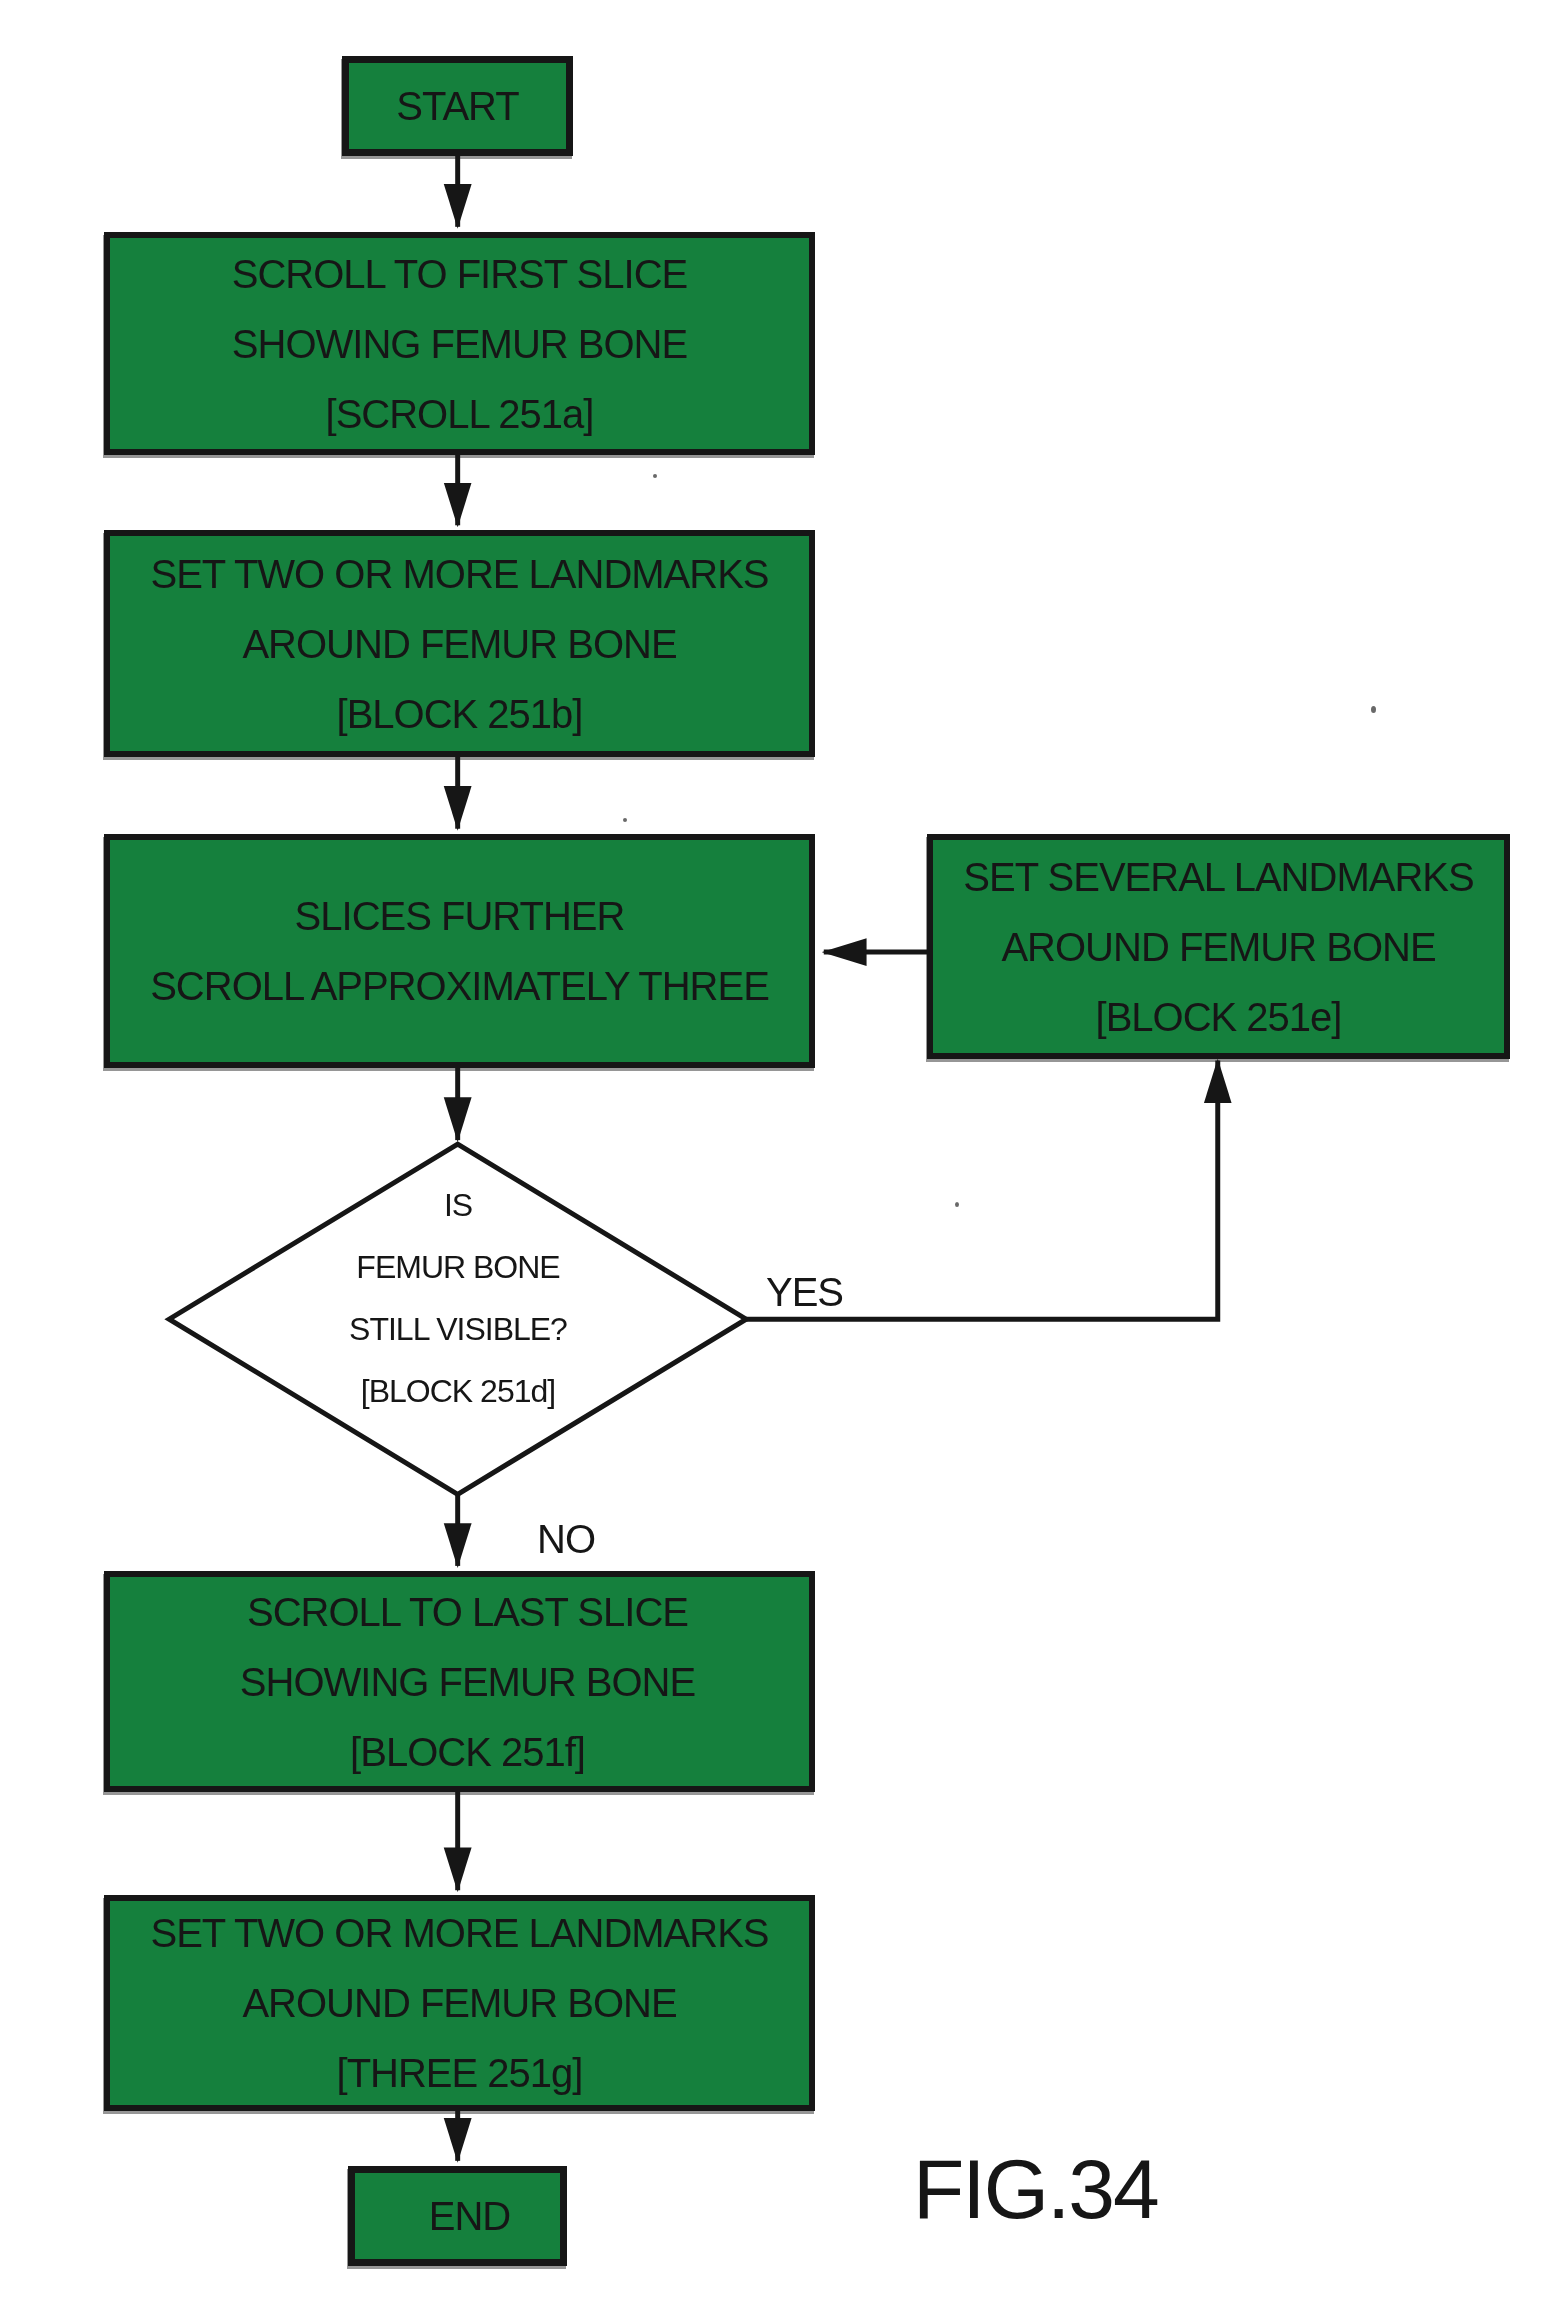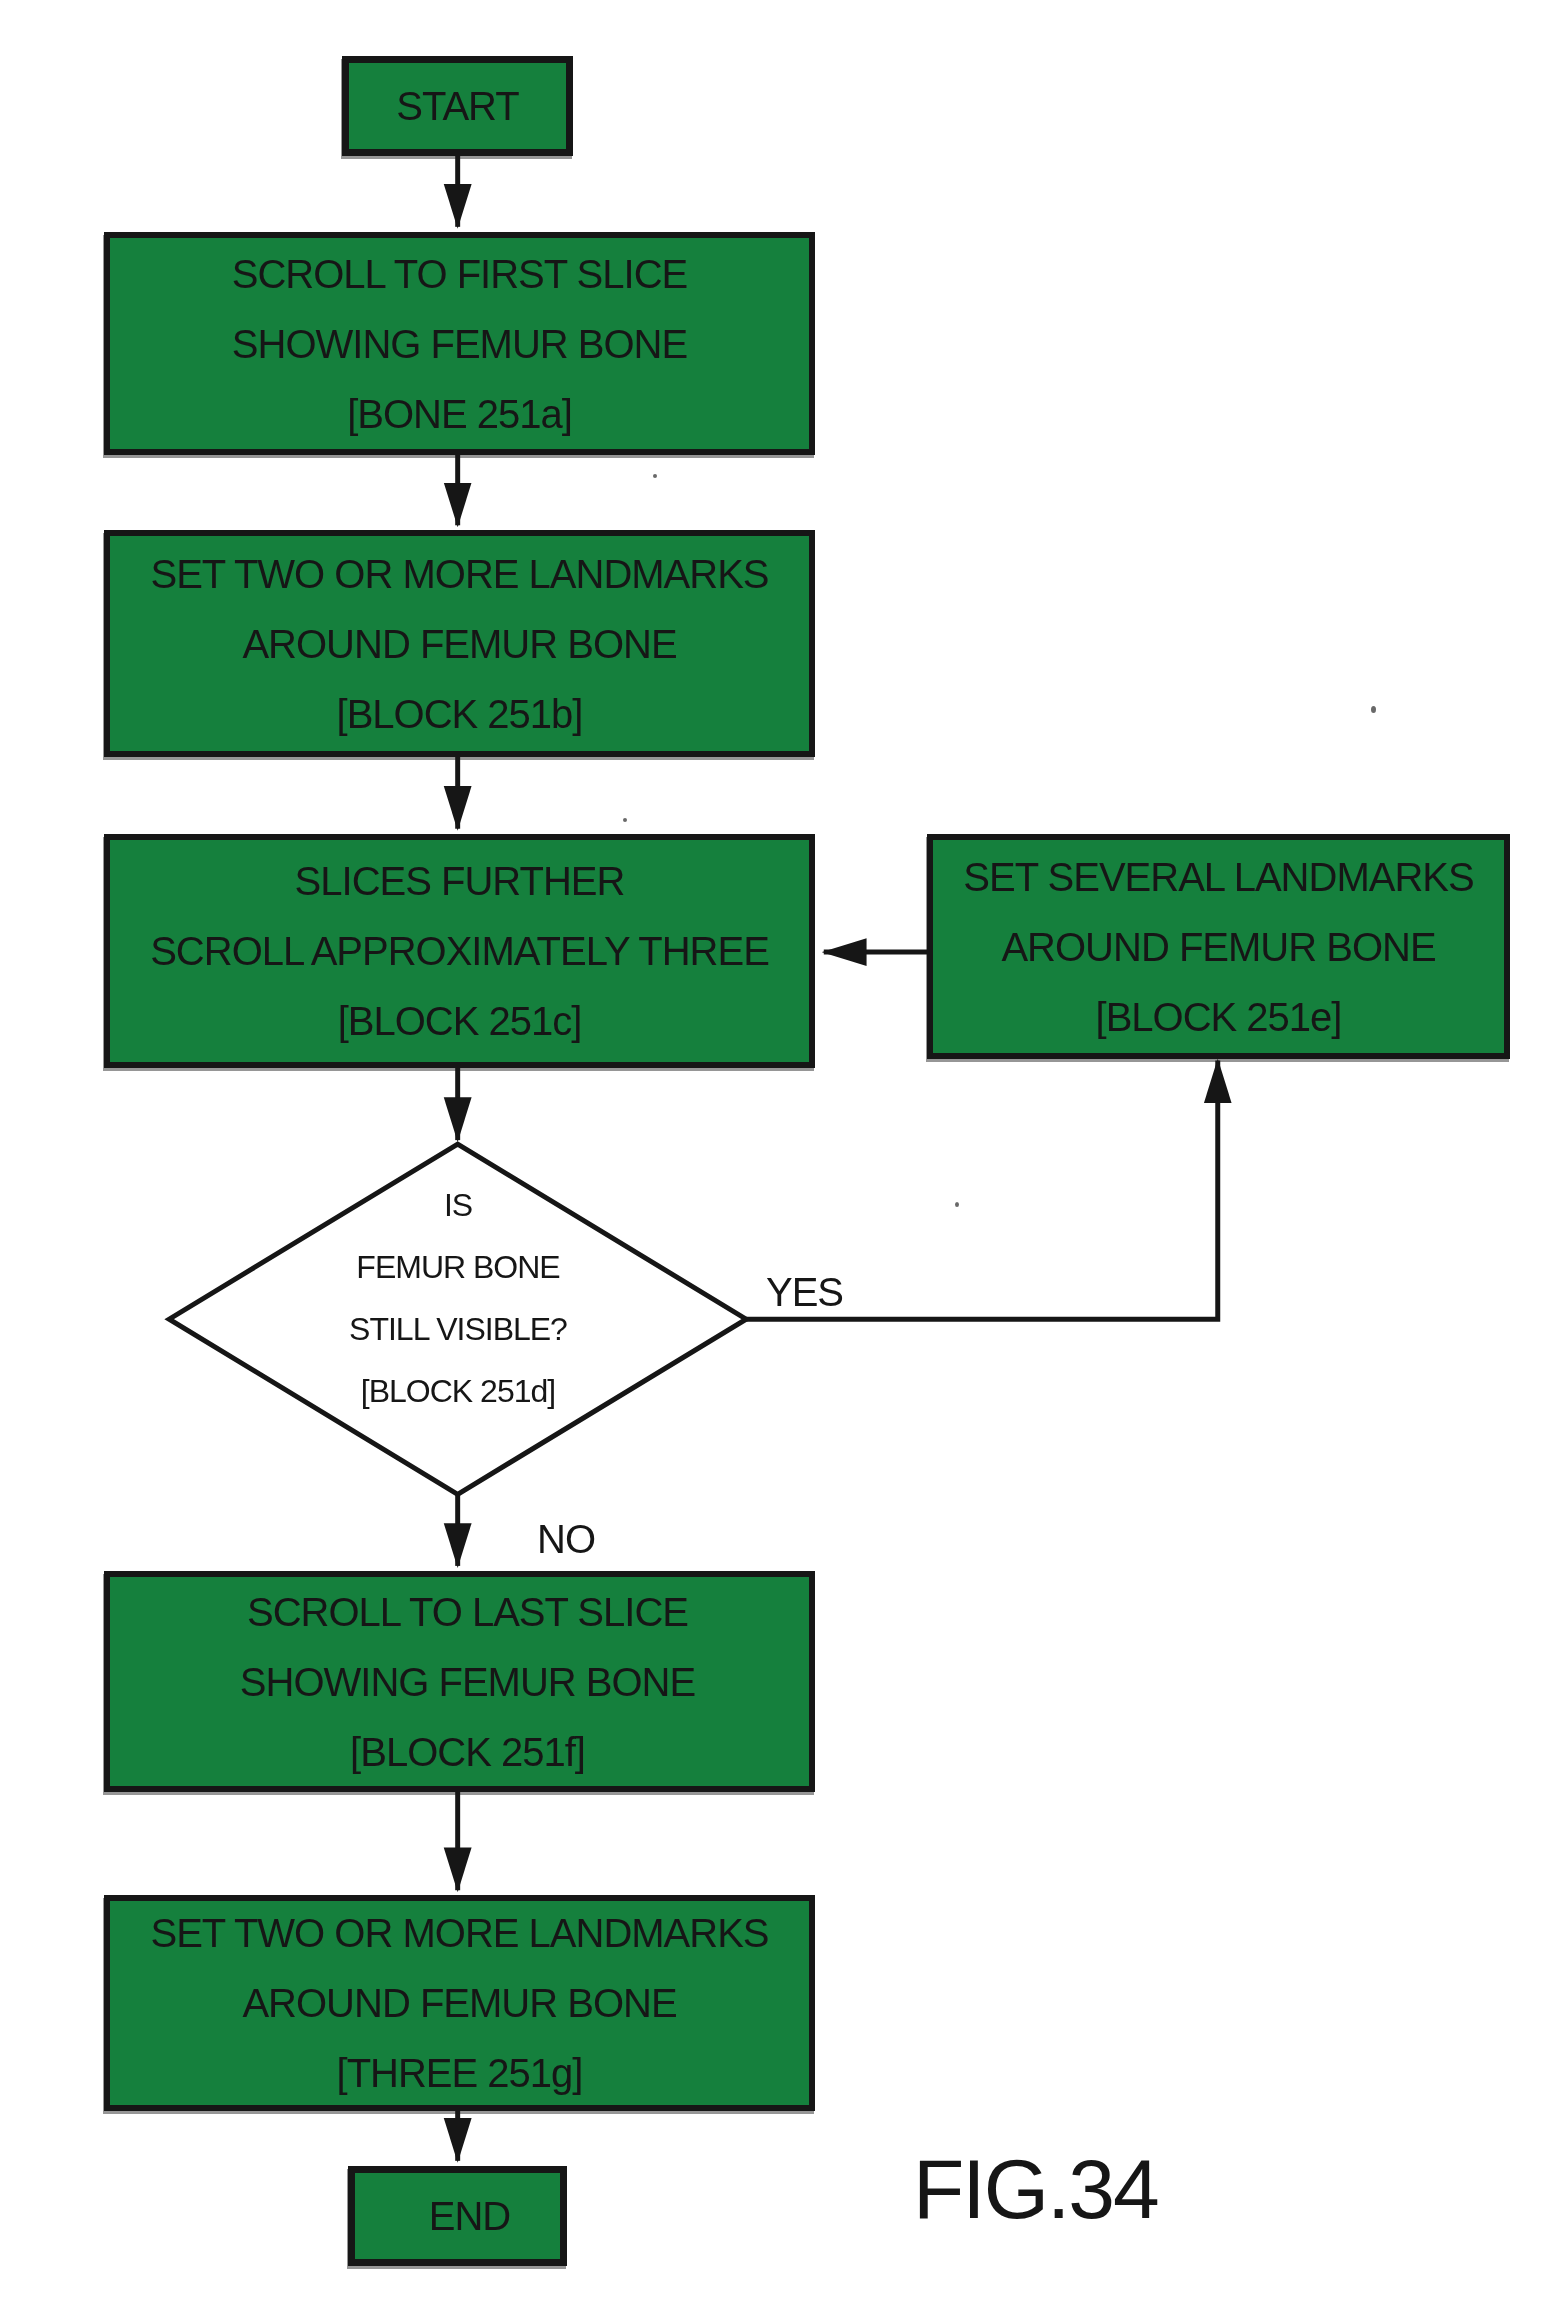--- a/index.html
+++ b/index.html
@@ -95,33 +95,32 @@
     </g>
   </svg>
 
   <div class="node terminal" id="node-start">
     <div class="ln">START</div>
   </div>
 
   <div class="node" id="node-251a">
     <div class="ln">SCROLL TO FIRST SLICE</div>
     <div class="ln">SHOWING FEMUR BONE</div>
-    <div class="ln">[BONE 251a]</div>
+    <div class="ln">[SCROLL 251a]</div>
   </div>
 
   <div class="node" id="node-251b">
     <div class="ln">SET TWO OR MORE LANDMARKS</div>
     <div class="ln">AROUND FEMUR BONE</div>
     <div class="ln">[BLOCK 251b]</div>
   </div>
 
   <div class="node" id="node-251c">
     <div class="ln">SLICES FURTHER</div>
     <div class="ln">SCROLL APPROXIMATELY THREE</div>
-    <div class="ln">[BLOCK 251c]</div>
   </div>
 
   <div class="node" id="node-251e">
     <div class="ln">SET SEVERAL LANDMARKS</div>
     <div class="ln">AROUND FEMUR BONE</div>
     <div class="ln">[BLOCK 251e]</div>
   </div>
 
   <div class="diamond-text">
     <div class="ln">IS</div>

